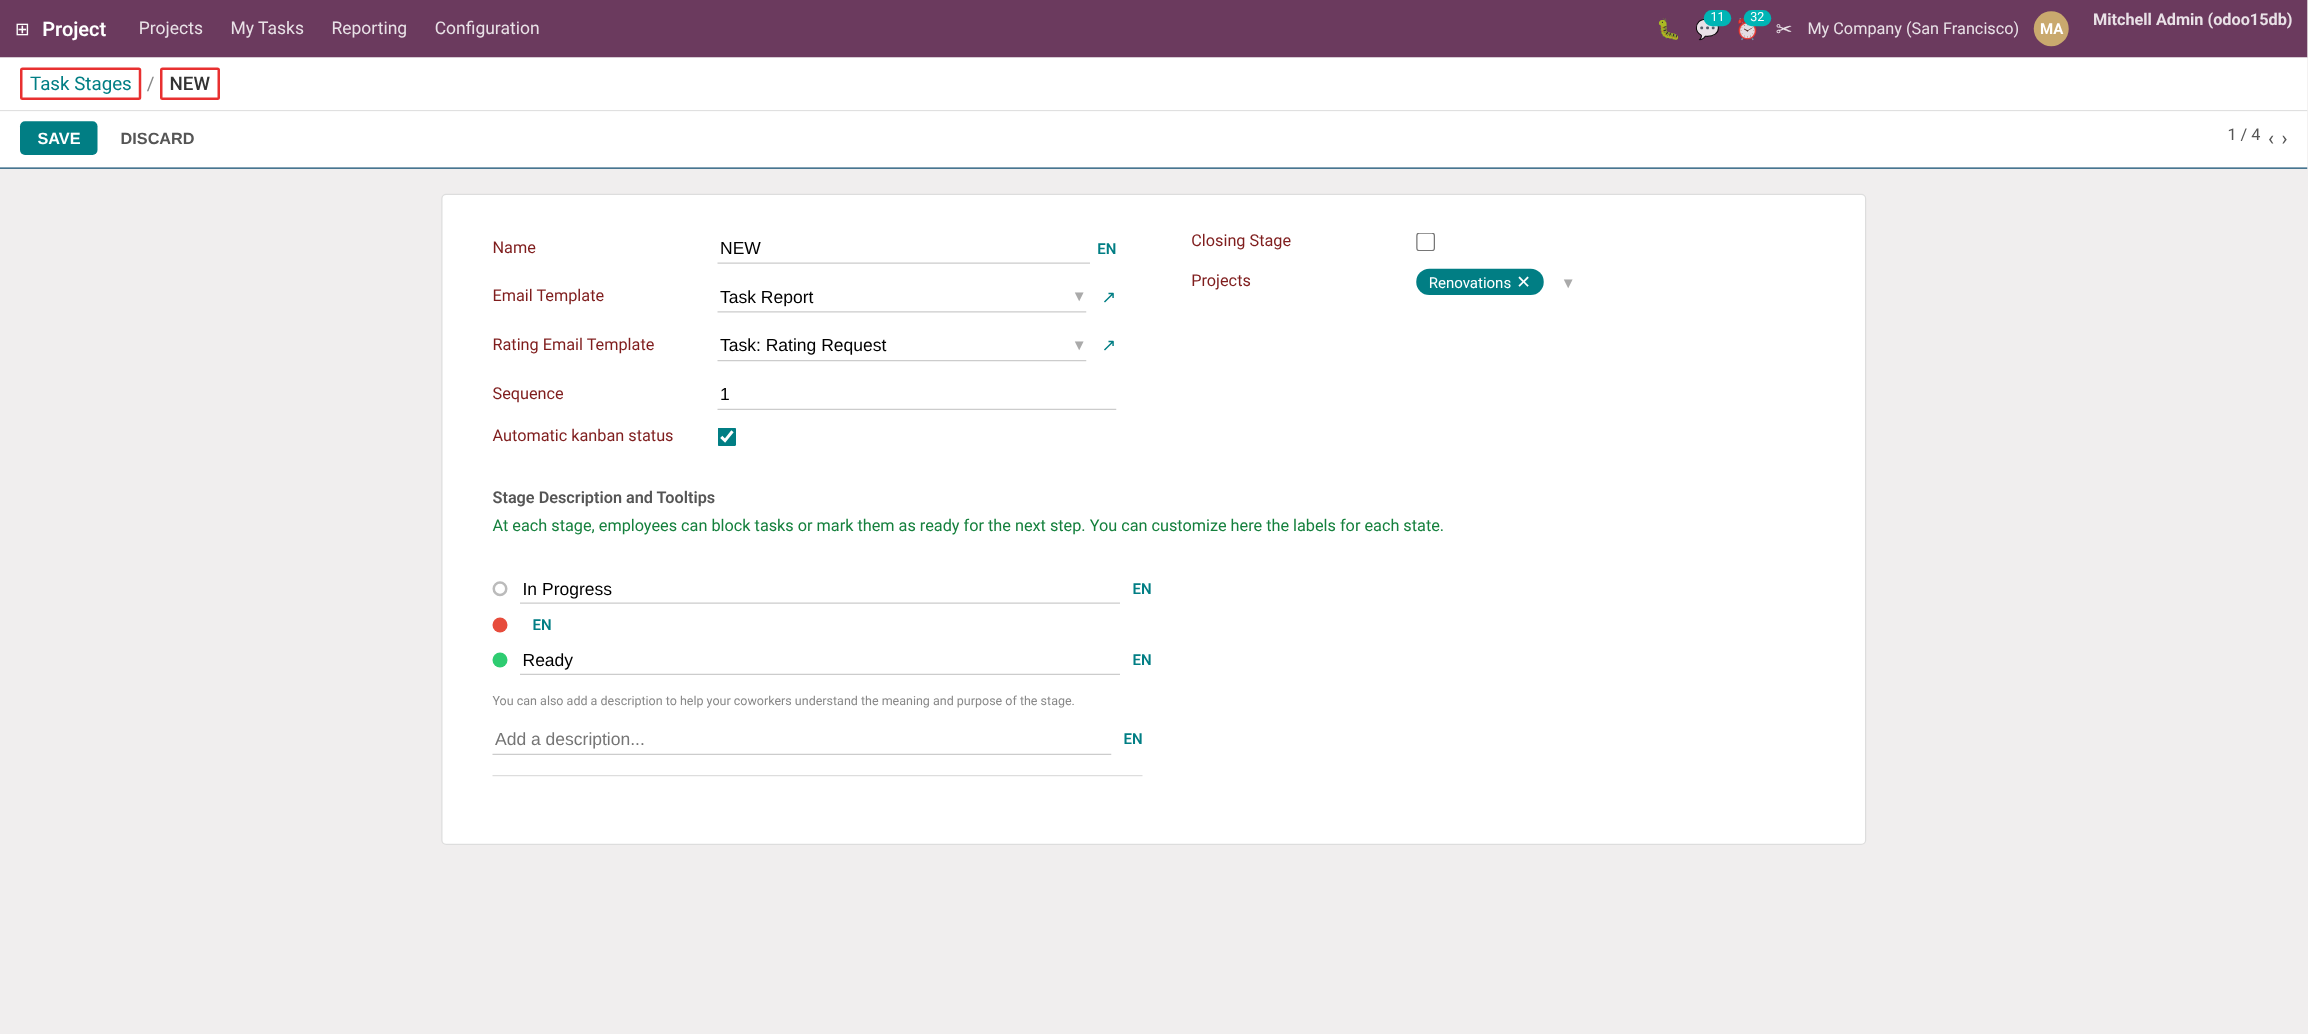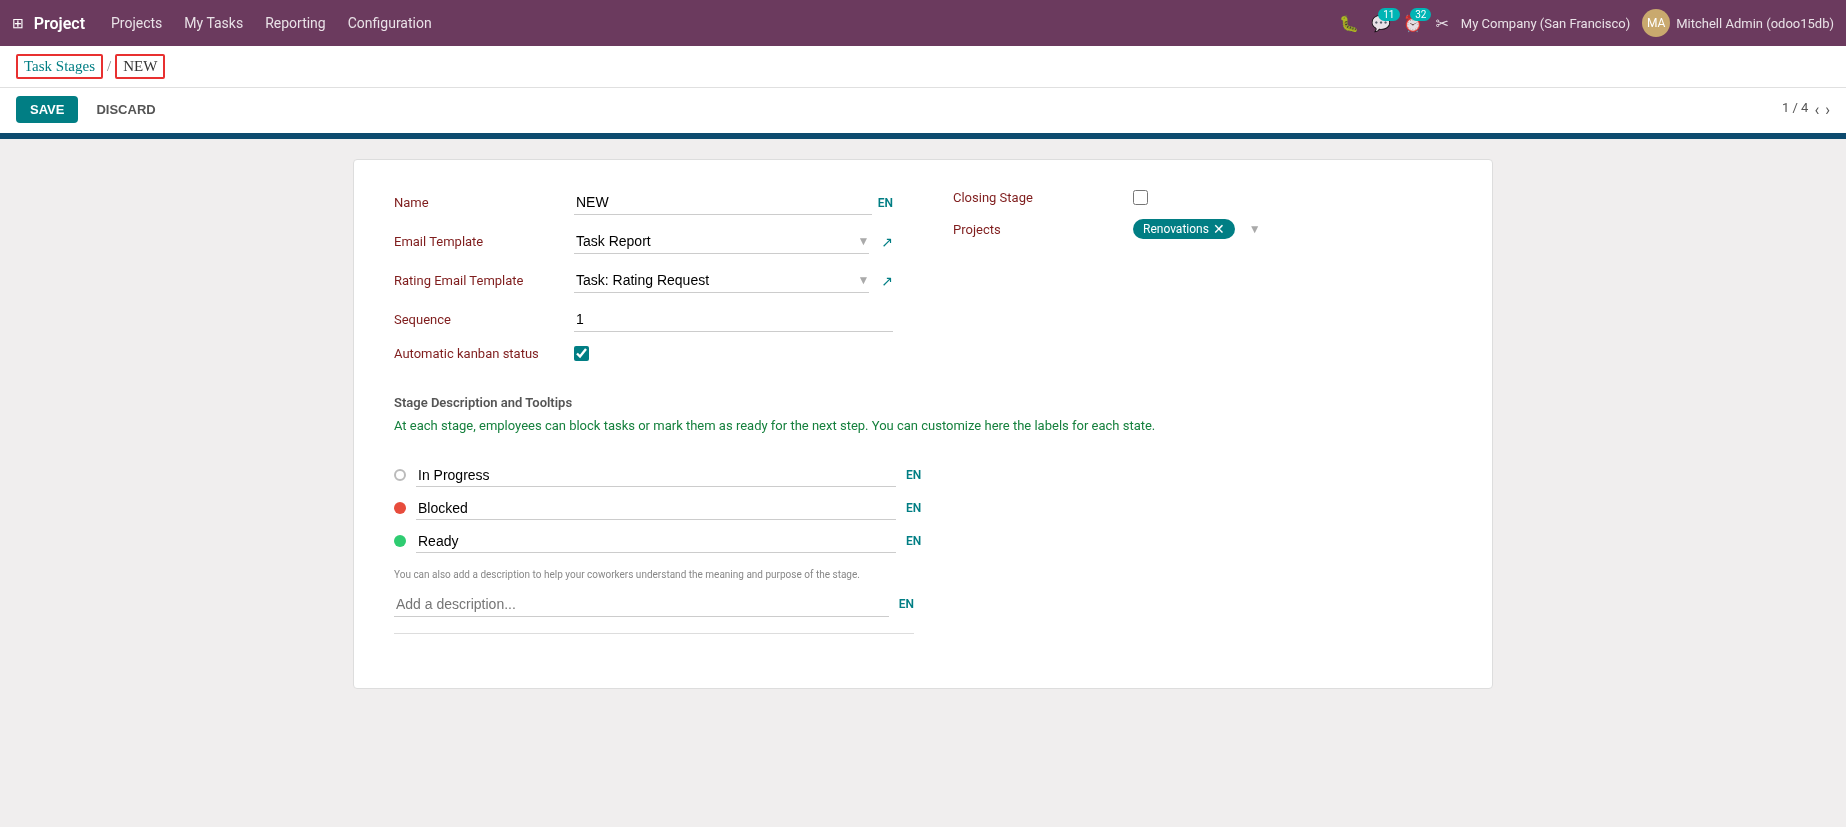--- a/index.html
+++ b/index.html
@@ -24,51 +24,50 @@
       background: #00b5b5;
       color: #fff;
       border-radius: 10px;
       font-size: 10px;
       padding: 1px 5px;
       position: absolute;
       top: -6px;
       right: -8px;
     }
     .topnav-company { color: rgba(255,255,255,0.85); font-size: 13px; }
-    .topnav-user { display: flex; align-items: center; gap: 6px; color: rgba(255,255,255,0.85); font-size: 13px; }
+    .topnav-user { display: flex; gap: 19px; color: rgba(255,255,255,0.85); font-size: 13px; font-weight: bold; }
     .topnav-avatar { width: 28px; height: 28px; border-radius: 50%; background: #c9a96e; display: flex; align-items: center; justify-content: center; font-size: 12px; color: #fff; }
 
     
     .breadcrumb-bar {
       background: #fff;
       padding: 8px 16px;
       display: flex;
       align-items: center;
       justify-content: space-between;
       border-bottom: 1px solid #e0e0e0;
-      font-family: Liberation Serif, serif;
     }
     .breadcrumb {
       display: flex;
       align-items: center;
       gap: 4px;
       font-size: 15px;
     }
     .breadcrumb-link { color: #017e84; cursor: pointer; border: 2px solid #e83030; padding: 2px 6px; border-radius: 2px; }
     .breadcrumb-sep { color: #888; }
     .breadcrumb-current { color: #333; font-weight: 500; border: 2px solid #e83030; padding: 2px 6px; border-radius: 2px; }
 
     
     .action-bar {
       background: #fff;
       padding: 8px 16px 10px;
       display: flex;
       align-items: center;
       justify-content: space-between;
-      border-bottom: 6px solid #0c4a6e;
+      border-bottom: 1px solid #0c4a6e;
     }
     .action-left { display: flex; gap: 8px; align-items: center; }
     .btn-save {
       background: #017e84;
       color: #fff;
       border: none;
       padding: 6px 14px;
       border-radius: 4px;
       cursor: pointer;
       font-size: 13px;
@@ -355,21 +354,20 @@
       <p class="section-desc">At each stage, employees can block tasks or mark them as ready for the next step. You can customize here the labels for each state.</p>
 
       <div class="status-row">
         <span class="status-dot dot-gray"></span>
         <input class="status-input" type="text" value="In Progress" style="max-width: 480px;">
         <span class="lang-tag" style="margin-left:10px;">EN</span>
       </div>
 
       <div class="status-row">
         <span class="status-dot dot-red"></span>
-        <input class="status-input" type="text" value="Blocked" style="max-width: 480px;">
         <span class="lang-tag" style="margin-left:10px;">EN</span>
       </div>
 
       <div class="status-row">
         <span class="status-dot dot-green"></span>
         <input class="status-input" type="text" value="Ready" style="max-width: 480px;">
         <span class="lang-tag" style="margin-left:10px;">EN</span>
       </div>
 
       <p class="description-hint">You can also add a description to help your coworkers understand the meaning and purpose of the stage.</p>

